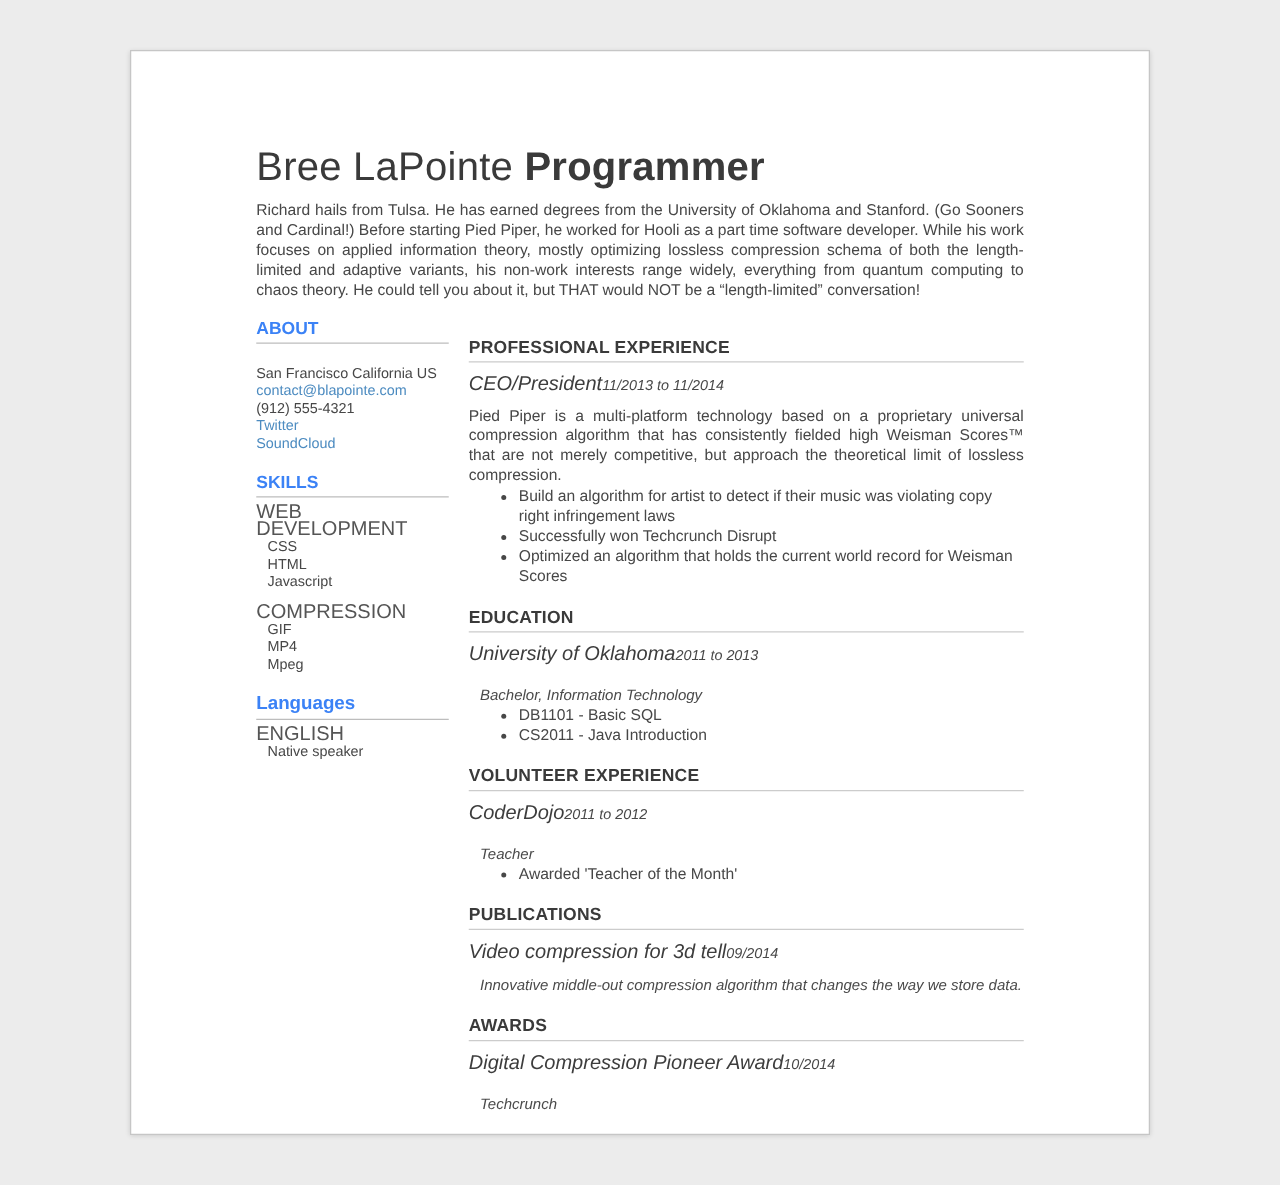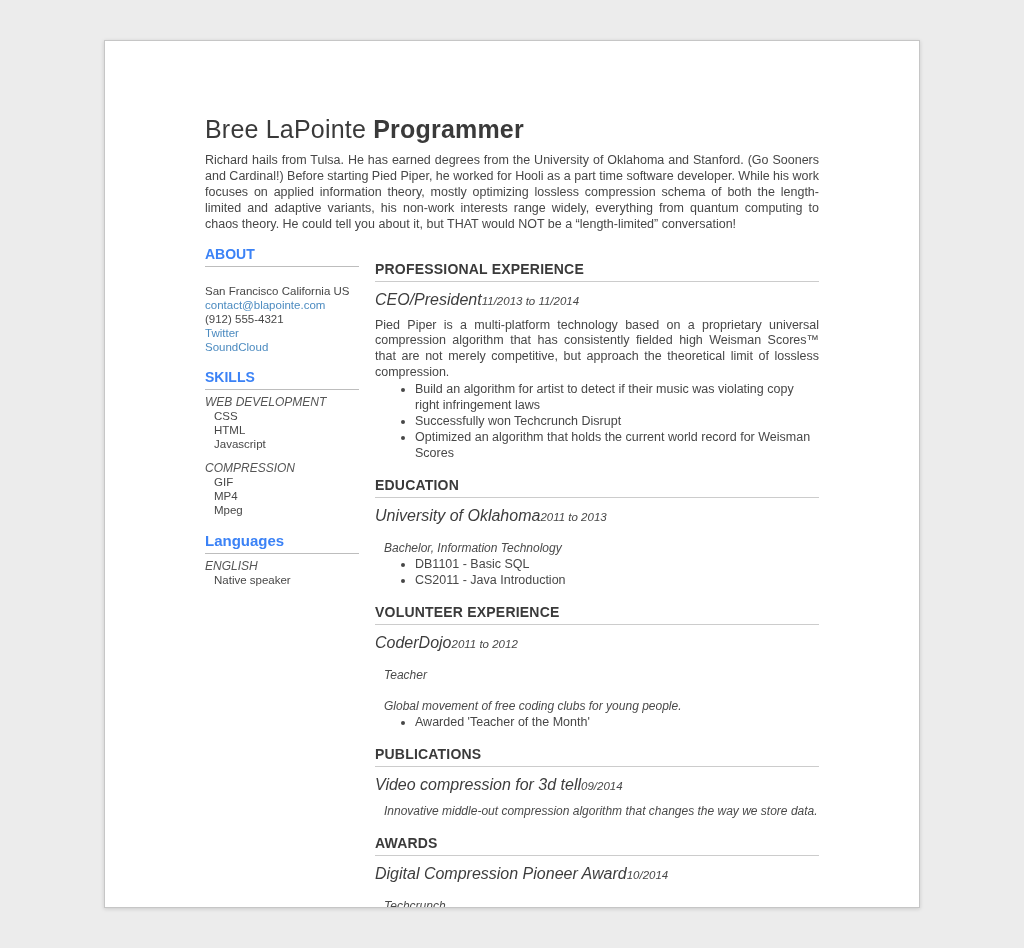--- a/index.html
+++ b/index.html
@@ -16,21 +16,21 @@
     background: #ffffff;
     border: 1px solid #c6c6c6;
     box-shadow: 0 1px 4px rgba(0,0,0,0.15);
     overflow: hidden;
   }
   .content { padding: 74px 100px 0 100px; }
 
   
   h1.name-line {
     margin: 0 0 9px 0;
-    font-size: 25px;
+    font-size: 32px;
     font-weight: 400;
     color: #3a3a3a;
     letter-spacing: 0.2px;
   }
   h1.name-line .role { font-weight: 700; }
   .summary {
     margin: 0 0 13px 0;
     font-size: 12.5px;
     line-height: 15.9px;
     text-align: justify;
@@ -54,23 +54,22 @@
   }
   .side-heading.mixedcase { font-size: 15px; }
   .side-list { margin-top: 17px; font-size: 11.5px; line-height: 14px; color: #474747; }
   .side-list a {
     color: #4c8bc0;
     text-decoration: none;
     display: inline-block;
   }
   .skill-group { margin-top: 5px; margin-bottom: 10px; }
   .skill-category {
-    font-style: italic;
     color: #555555;
-    font-size: 12px;
+    font-size: 16px;
     line-height: 14px;
   }
   .skill-item { padding-left: 9px; font-size: 11.5px; line-height: 14px; color: #474747; }
 
   
   .main-section { margin-top: 16px; }
   .main-section:first-child { margin-top: 0; }
   .main-heading {
     margin: 0;
     font-size: 14px;
@@ -199,21 +198,20 @@
         </div>
 
         <div class="main-section">
           <h2 class="main-heading">VOLUNTEER EXPERIENCE</h2>
           <div>
             <div class="entry-head">
               <span class="entry-title">CoderDojo</span>
               <span class="entry-date">2011 to 2012</span>
             </div>
             <div class="sub-italic">Teacher</div>
-            <div class="sub-italic">Global movement of free coding clubs for young people.</div>
             <ul class="bullets">
               <li>Awarded 'Teacher of the Month'</li>
             </ul>
           </div>
         </div>
 
         <div class="main-section">
           <h2 class="main-heading">PUBLICATIONS</h2>
           <div>
             <div class="entry-head">

